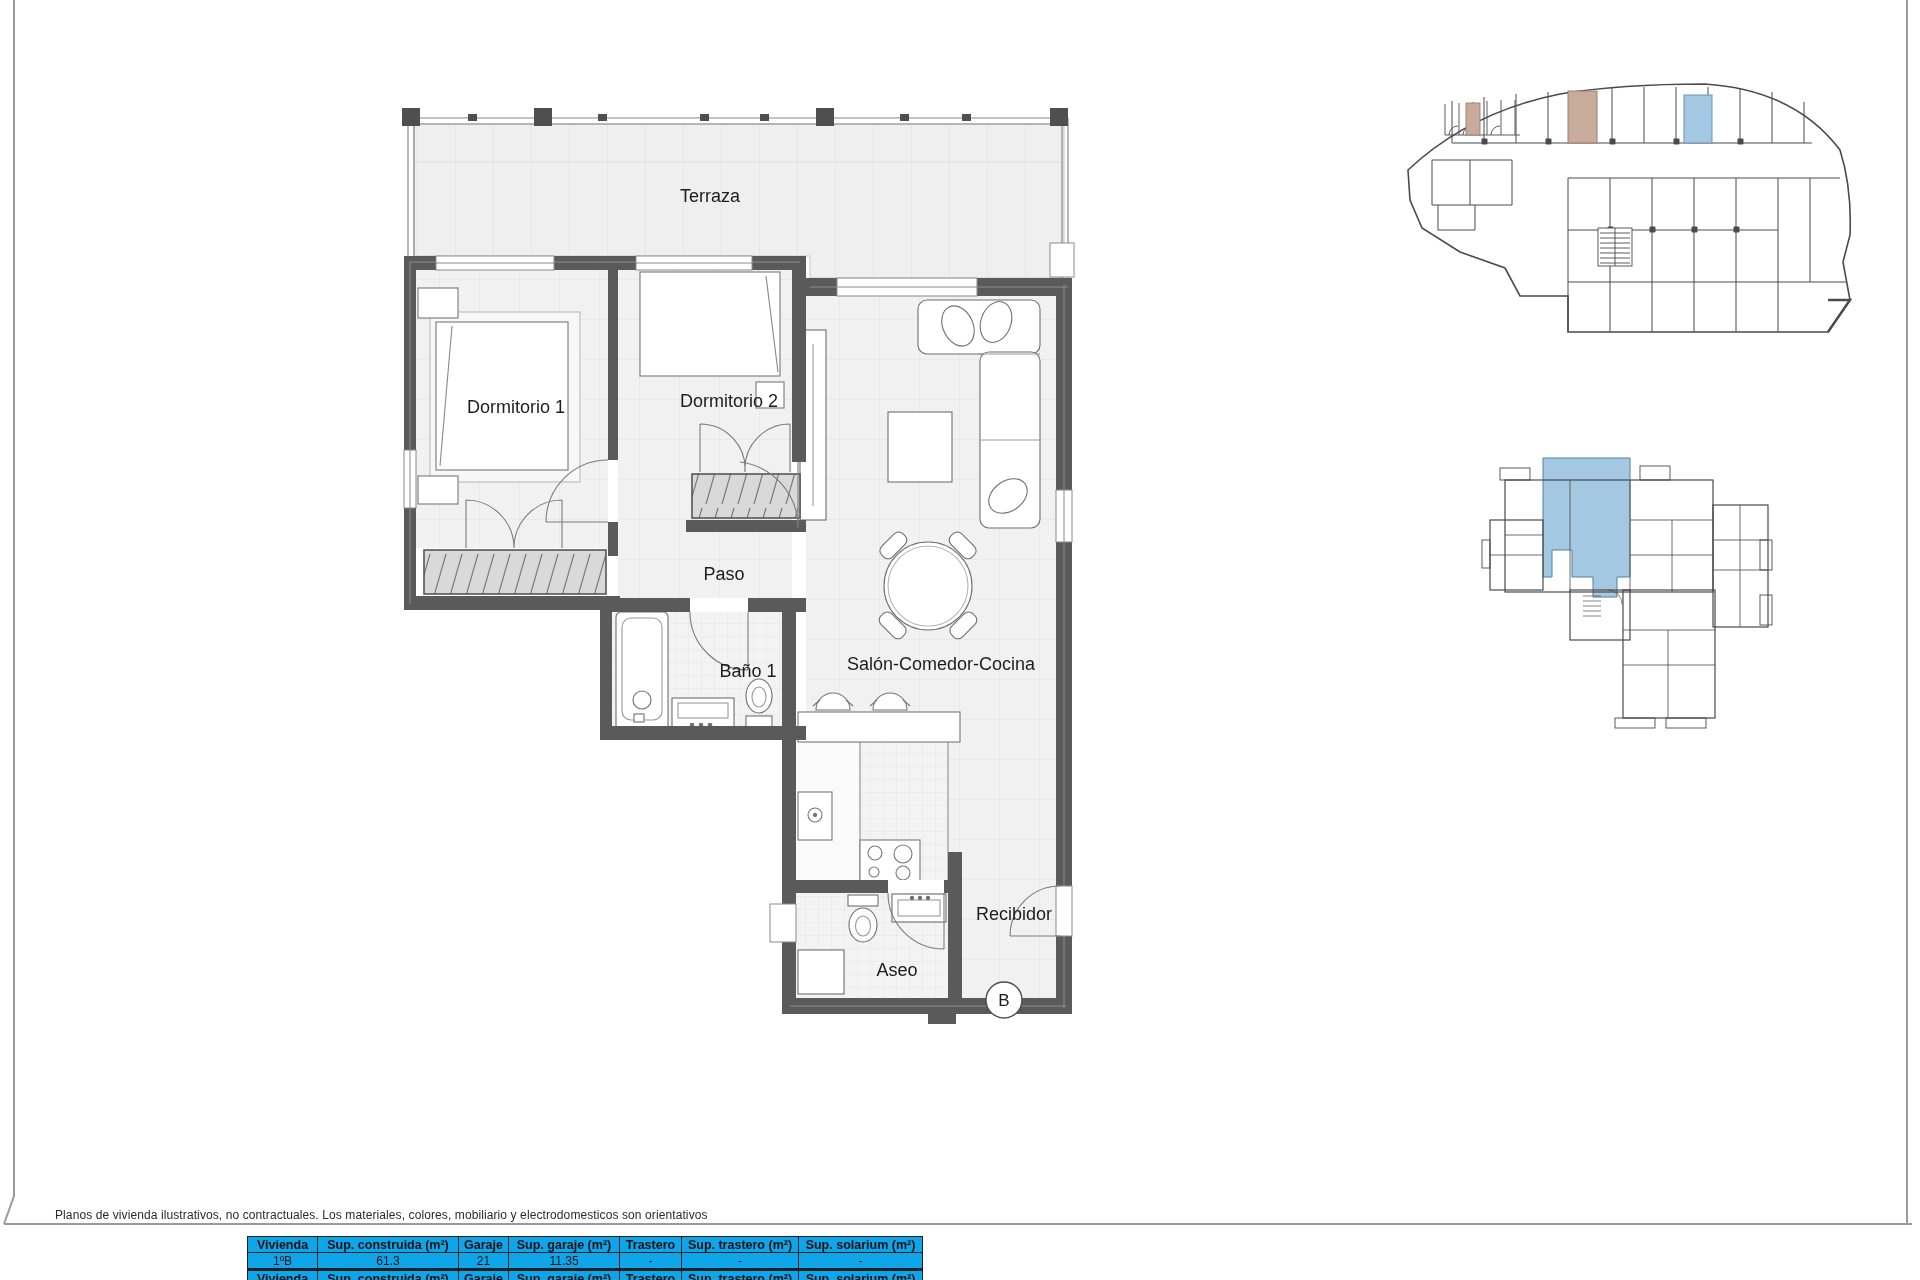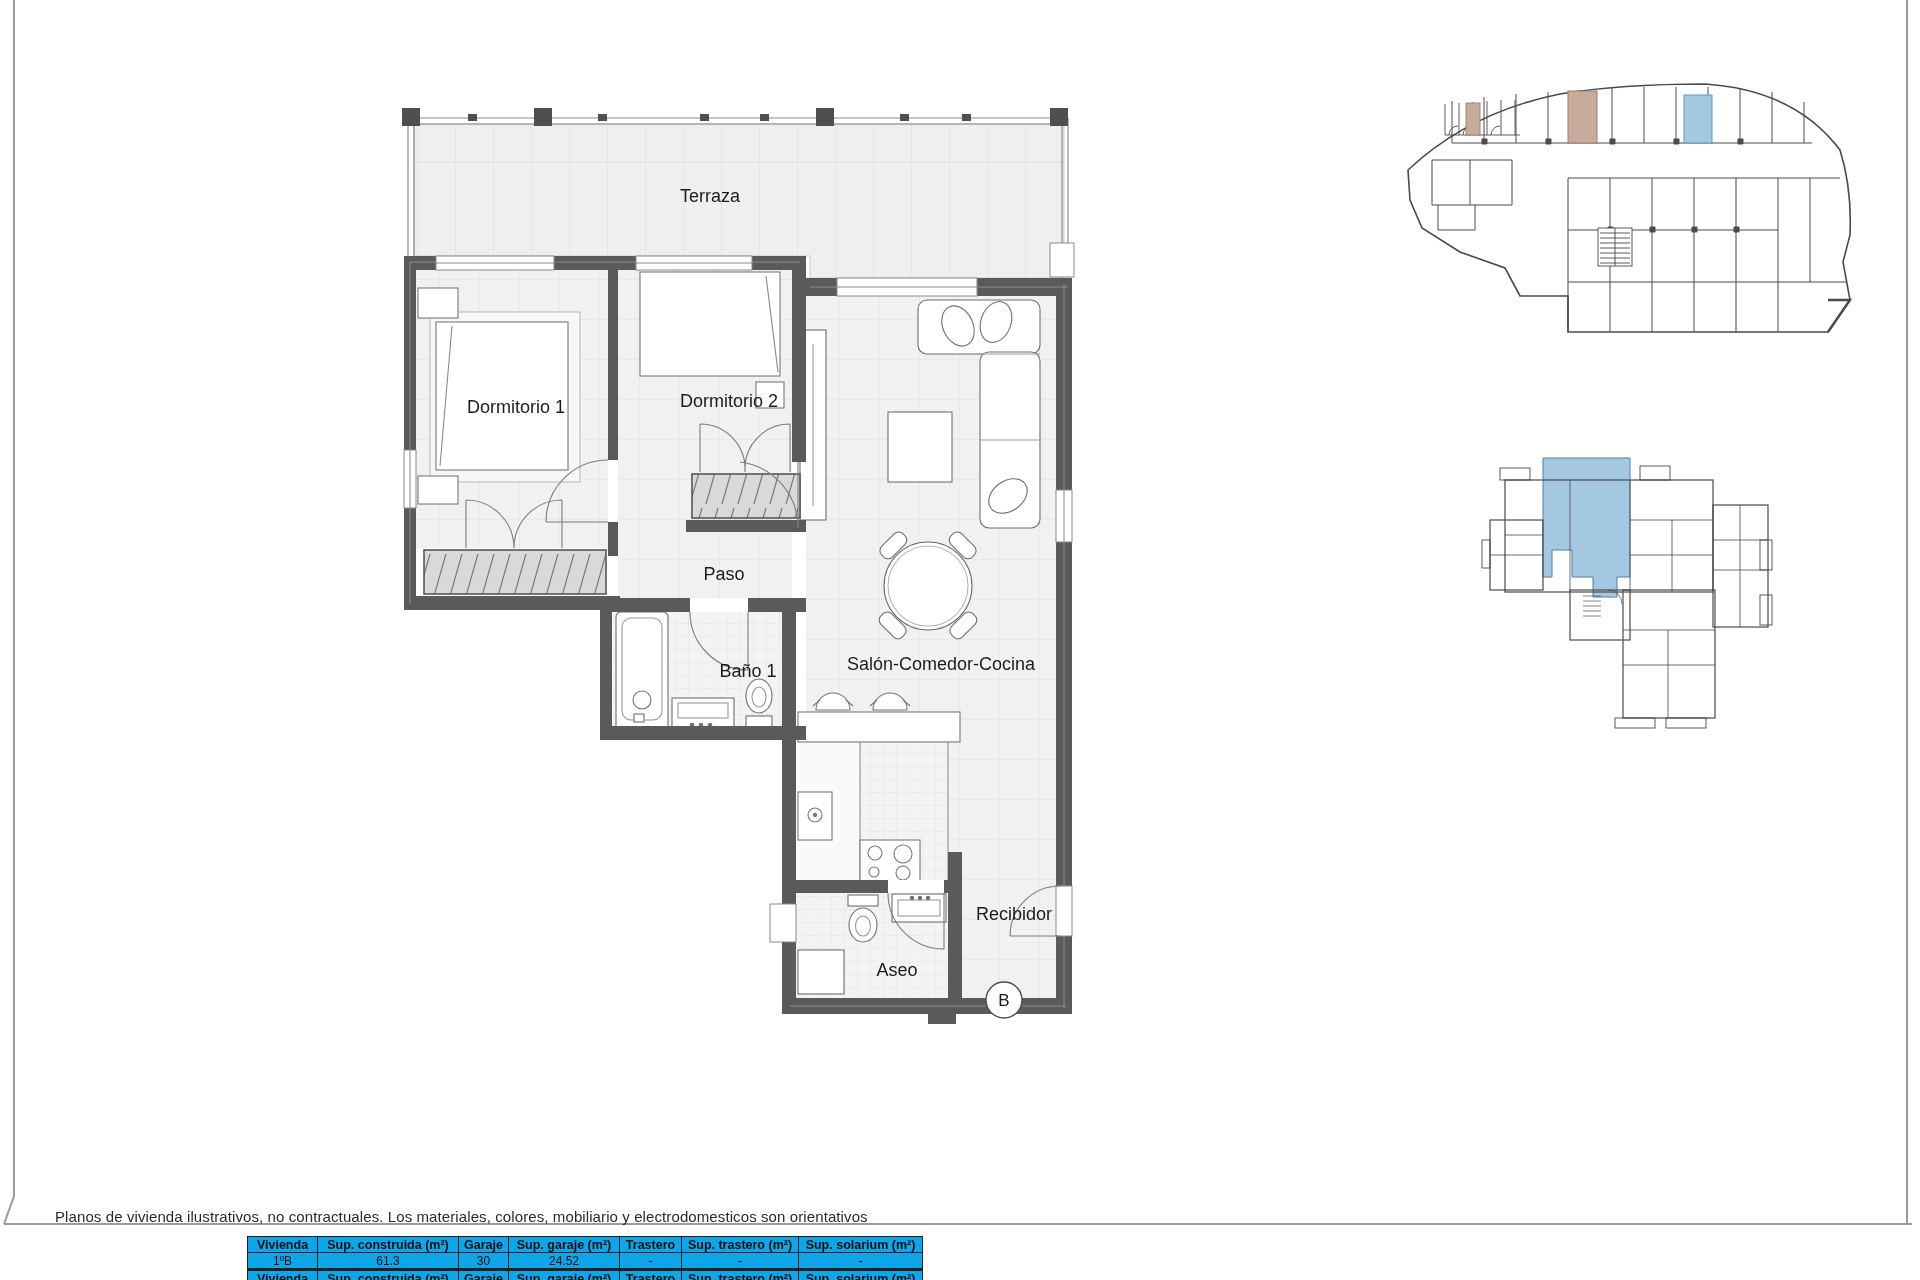--- a/index.html
+++ b/index.html
@@ -4,21 +4,21 @@
 <style>
   html,body{margin:0;padding:0;}
   body{
     width:1920px;height:1280px;overflow:hidden;position:relative;
     background:#ffffff;font-family:"Liberation Sans", sans-serif;
   }
   #plan-svg{position:absolute;left:0;top:0;}
   .room-label{font-family:"Liberation Sans", sans-serif;font-size:18px;fill:#1c1c1c;}
   .marker-label{font-family:"Liberation Sans", sans-serif;font-size:17px;fill:#1c1c1c;}
   #disclaimer{
-    position:absolute;left:47px;top:1208px;font-size:15px;color:#2a2a2a;letter-spacing:.1px;padding-left:8px;
+    position:absolute;left:47px;top:1208px;font-size:12px;color:#2a2a2a;letter-spacing:.1px;padding-left:8px;
   }
   #summary-table{
     position:absolute;left:247px;top:1236px;width:676px;
     border-collapse:collapse;table-layout:fixed;
     font-family:"Liberation Sans", sans-serif;
   }
   #summary-table td{
     border:1.6px solid #1f1f1f;text-align:center;vertical-align:middle;
     height:15px;padding:0 2px;white-space:nowrap;overflow:hidden;
     font-size:12px;color:#111;background:#0ea5e9;
@@ -362,22 +362,22 @@
     <td>Sup. construida (m²)</td>
     <td>Garaje</td>
     <td>Sup. garaje (m²)</td>
     <td>Trastero</td>
     <td>Sup. trastero (m²)</td>
     <td>Sup. solarium (m²)</td>
   </tr>
   <tr>
     <td>1ºB</td>
     <td>61.3</td>
-    <td>30</td>
-    <td>24.52</td>
+    <td>21</td>
+    <td>11.35</td>
     <td>-</td>
     <td>-</td>
     <td>-</td>
   </tr>
   <tr class="hdr sep">
     <td>Vivienda</td>
     <td>Sup. construida (m²)</td>
     <td>Garaje</td>
     <td>Sup. garaje (m²)</td>
     <td>Trastero</td>

